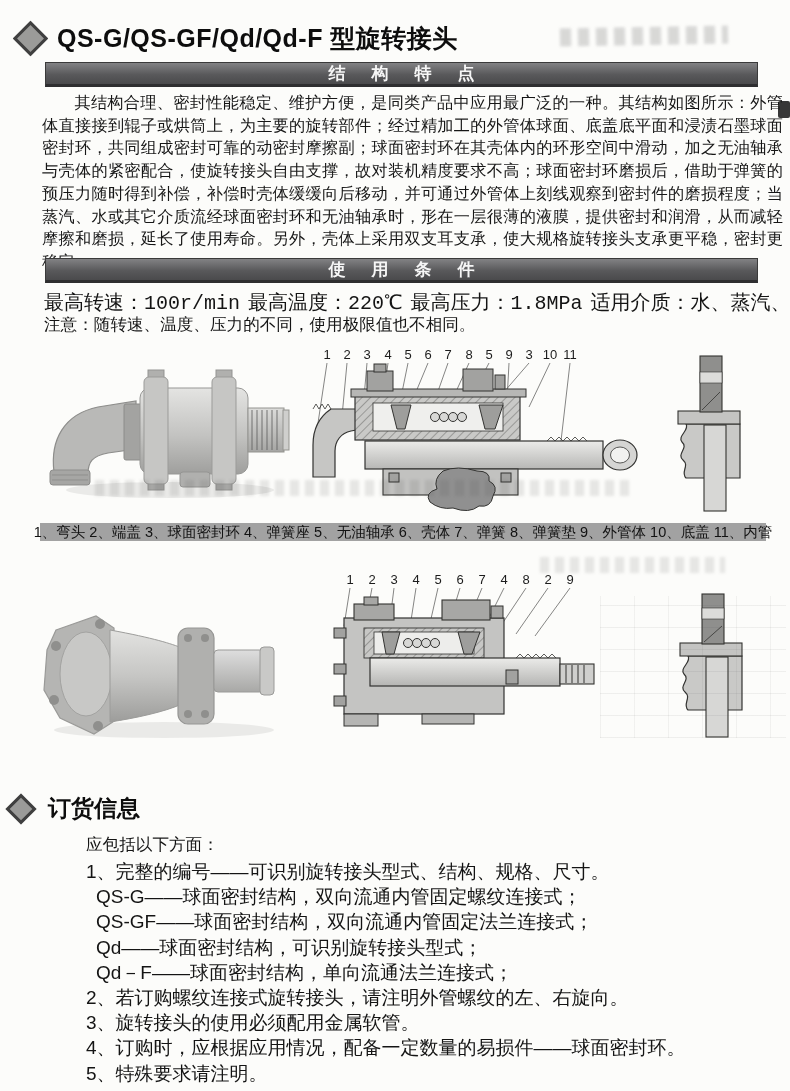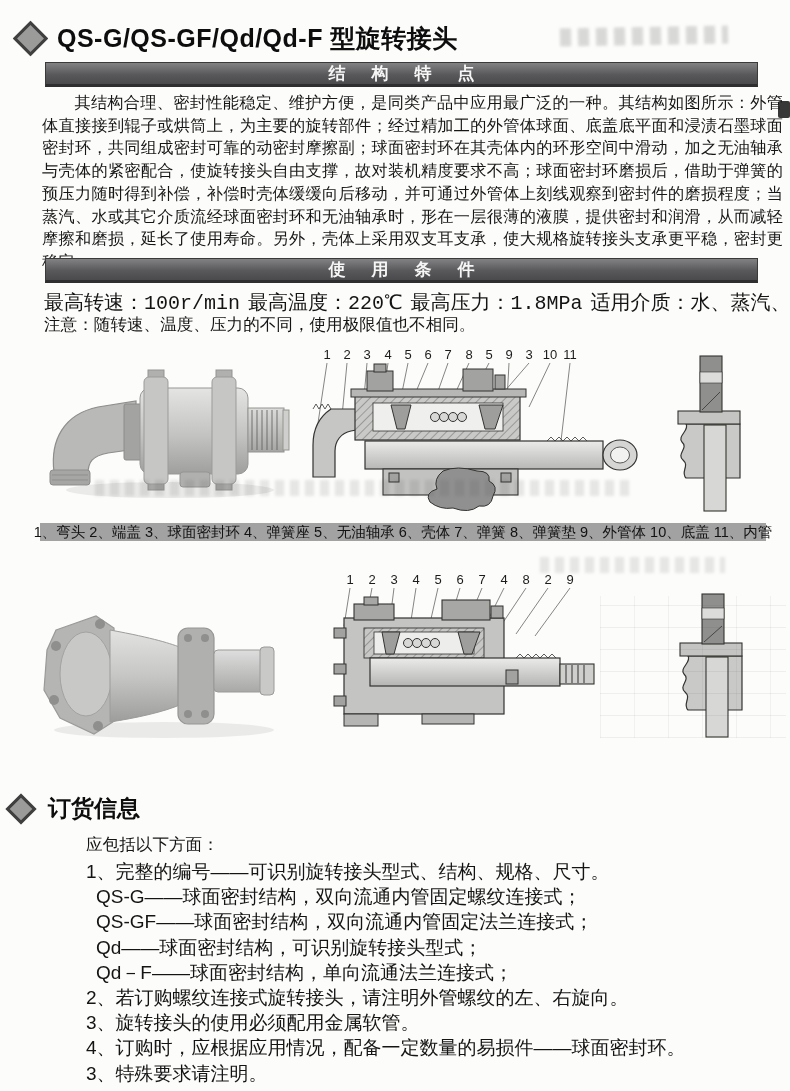--- a/index.html
+++ b/index.html
@@ -350,21 +350,21 @@
   <div class="order-intro">应包括以下方面：</div>
   <div class="order-list">
     <div class="it">1、完整的编号——可识别旋转接头型式、结构、规格、尺寸。</div>
     <div class="it sub">QS-G——球面密封结构，双向流通内管固定螺纹连接式；</div>
     <div class="it sub">QS-GF——球面密封结构，双向流通内管固定法兰连接式；</div>
     <div class="it sub">Qd——球面密封结构，可识别旋转接头型式；</div>
     <div class="it sub">Qd－F——球面密封结构，单向流通法兰连接式；</div>
     <div class="it">2、若订购螺纹连接式旋转接头，请注明外管螺纹的左、右旋向。</div>
     <div class="it">3、旋转接头的使用必须配用金属软管。</div>
     <div class="it">4、订购时，应根据应用情况，配备一定数量的易损件——球面密封环。</div>
-    <div class="it">3、特殊要求请注明。</div>
+    <div class="it">5、特殊要求请注明。</div>
   </div>
 
   <div class="artifact smudge" style="left:560px;top:27px;width:168px;height:18px;transform:rotate(-1deg);"></div>
   <div class="artifact smudge light" style="left:95px;top:480px;width:540px;height:16px;"></div>
   <div class="artifact smudge light" style="left:540px;top:557px;width:185px;height:16px;"></div>
   <div class="artifact ghost-grid" style="left:600px;top:596px;width:186px;height:142px;"></div>
   <div class="artifact edge-blob" style="left:778px;top:101px;width:12px;height:17px;"></div>
 
 </div>
 

